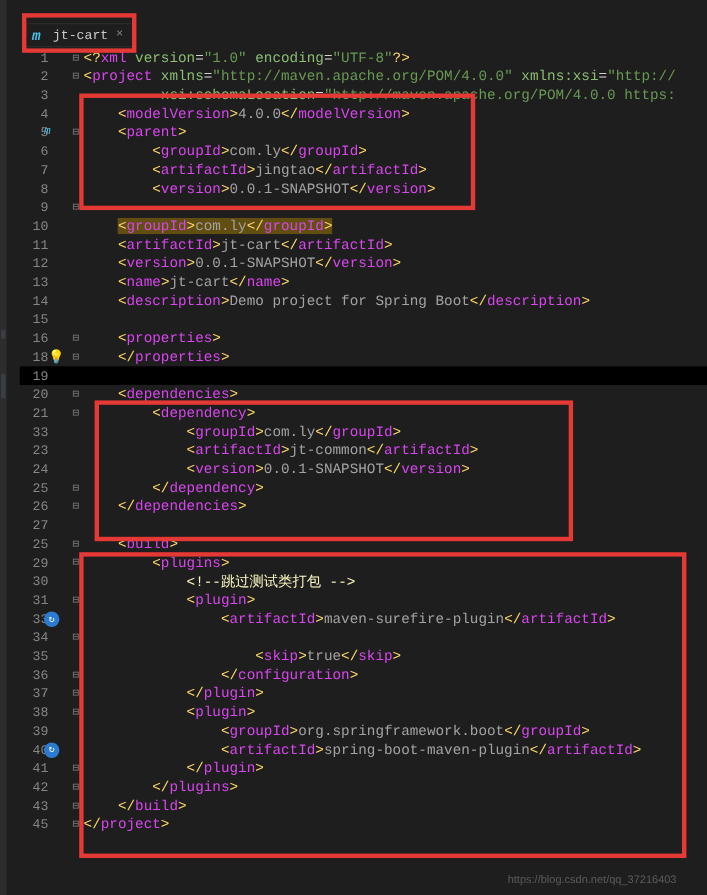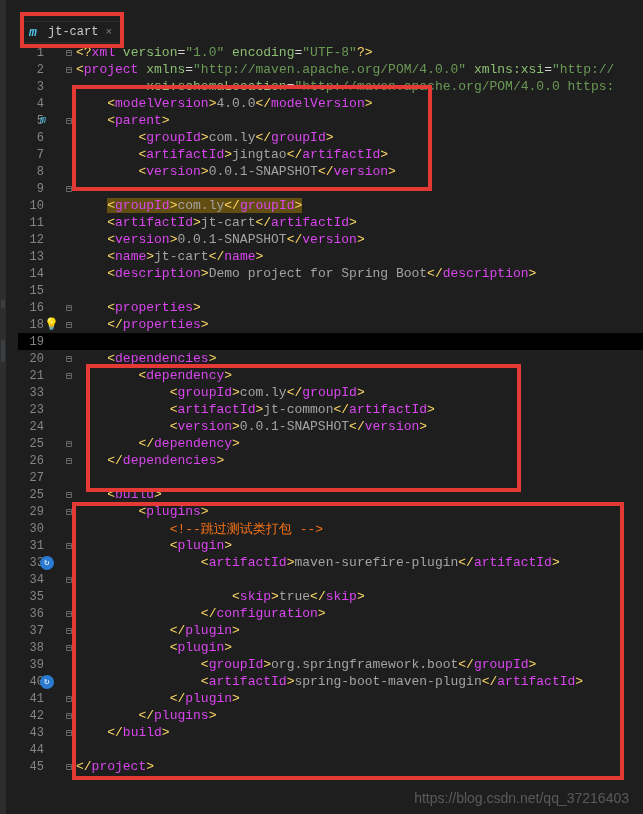--- a/index.html
+++ b/index.html
@@ -112,34 +112,34 @@
     font-size:10px;
     font-style:italic;
   }
   .code { flex: 1; overflow: hidden; }
   .t-tag { color: #d946ef; }
   .t-brk { color: #ffd866; }
   .t-attr { color: #8cbf73; }
   .t-eq { color: #d4d4d4; }
   .t-str { color: #6a9955; }
   .t-txt { color: #a3a3a3; }
-  .t-com-b { color: #f97316; }
+  .t-com-b { color: #fef9c3; }
   .hl-y { background: rgba(181,137,0,0.45); }
   .line.cur { background: #000000; }
   .highlight-box {
     position: absolute;
     border: 4px solid #e53935;
     pointer-events: none;
   }
   .watermark {
     position: absolute;
-    right: 14px;
+    right: 28px;
     bottom: 8px;
     color: rgba(200,200,200,0.35);
-    font-size: 14px;
+    font-size: 10px;
     font-family: Arial, sans-serif;
     pointer-events: none;
   }
 </style>
 </head>
 <body>
 
 <div class="marker-bar">
   <div class="mk" style="top:300px"></div>
   <div class="mk2" style="top:340px"></div>
@@ -188,21 +188,20 @@
     <div class="line"><div class="ln">34</div><div class="gut"><span class="fold">⊟</span></div></div>
     <div class="line"><div class="ln">35</div><div class="gut"></div><div class="code"><span>                    </span><span class="t-brk">&lt;</span><span class="t-tag">skip</span><span class="t-brk">&gt;</span><span class="t-txt">true</span><span class="t-brk">&lt;/</span><span class="t-tag">skip</span><span class="t-brk">&gt;</span></div></div>
     <div class="line"><div class="ln">36</div><div class="gut"><span class="fold">⊟</span></div><div class="code"><span>                </span><span class="t-brk">&lt;/</span><span class="t-tag">configuration</span><span class="t-brk">&gt;</span></div></div>
     <div class="line"><div class="ln">37</div><div class="gut"><span class="fold">⊟</span></div><div class="code"><span>            </span><span class="t-brk">&lt;/</span><span class="t-tag">plugin</span><span class="t-brk">&gt;</span></div></div>
     <div class="line"><div class="ln">38</div><div class="gut"><span class="fold">⊟</span></div><div class="code"><span>            </span><span class="t-brk">&lt;</span><span class="t-tag">plugin</span><span class="t-brk">&gt;</span></div></div>
     <div class="line"><div class="ln">39</div><div class="gut"></div><div class="code"><span>                </span><span class="t-brk">&lt;</span><span class="t-tag">groupId</span><span class="t-brk">&gt;</span><span class="t-txt">org.springframework.boot</span><span class="t-brk">&lt;/</span><span class="t-tag">groupId</span><span class="t-brk">&gt;</span></div></div>
     <div class="line"><div class="ln">40</div><div class="gut"><span class="bp">↻</span></div><div class="code"><span>                </span><span class="t-brk">&lt;</span><span class="t-tag">artifactId</span><span class="t-brk">&gt;</span><span class="t-txt">spring-boot-maven-plugin</span><span class="t-brk">&lt;/</span><span class="t-tag">artifactId</span><span class="t-brk">&gt;</span></div></div>
     <div class="line"><div class="ln">41</div><div class="gut"><span class="fold">⊟</span></div><div class="code"><span>            </span><span class="t-brk">&lt;/</span><span class="t-tag">plugin</span><span class="t-brk">&gt;</span></div></div>
     <div class="line"><div class="ln">42</div><div class="gut"><span class="fold">⊟</span></div><div class="code"><span>        </span><span class="t-brk">&lt;/</span><span class="t-tag">plugins</span><span class="t-brk">&gt;</span></div></div>
     <div class="line"><div class="ln">43</div><div class="gut"><span class="fold">⊟</span></div><div class="code"><span>    </span><span class="t-brk">&lt;/</span><span class="t-tag">build</span><span class="t-brk">&gt;</span></div></div>
-    <div class="line"><div class="ln">44</div><div class="gut"></div><div class="code"><span></span></div></div>
     <div class="line"><div class="ln">45</div><div class="gut"><span class="fold">⊟</span></div><div class="code"><span></span><span class="t-brk">&lt;/</span><span class="t-tag">project</span><span class="t-brk">&gt;</span></div></div>
   </div>
 
 <div id="boxes">
     <div class="highlight-box" style="left: 20px; top: 12px; width: 104px; height: 36px;"></div>
     <div class="highlight-box" style="left: 72px; top: 85px; width: 360px; height: 106px;"></div>
     <div class="highlight-box" style="left: 86px; top: 364px; width: 435px; height: 128px;"></div>
     <div class="highlight-box" style="left: 72px; top: 502px; width: 552px; height: 278px;"></div>
   </div>
 

